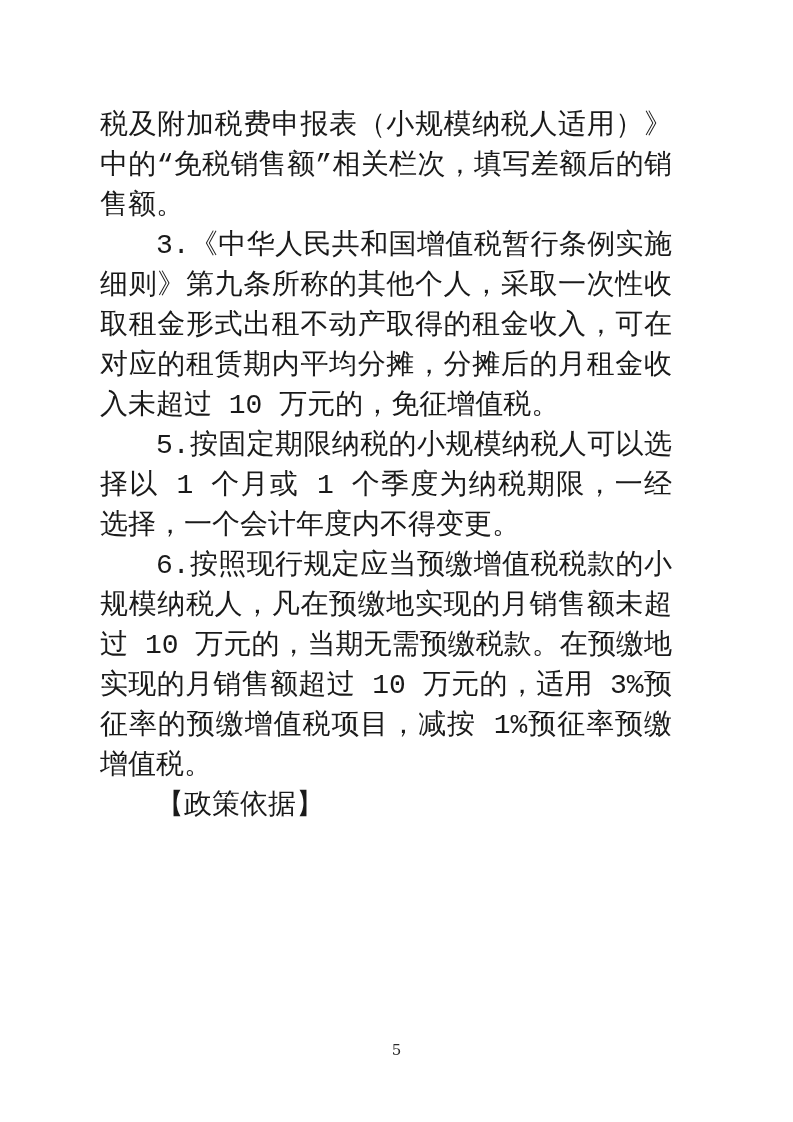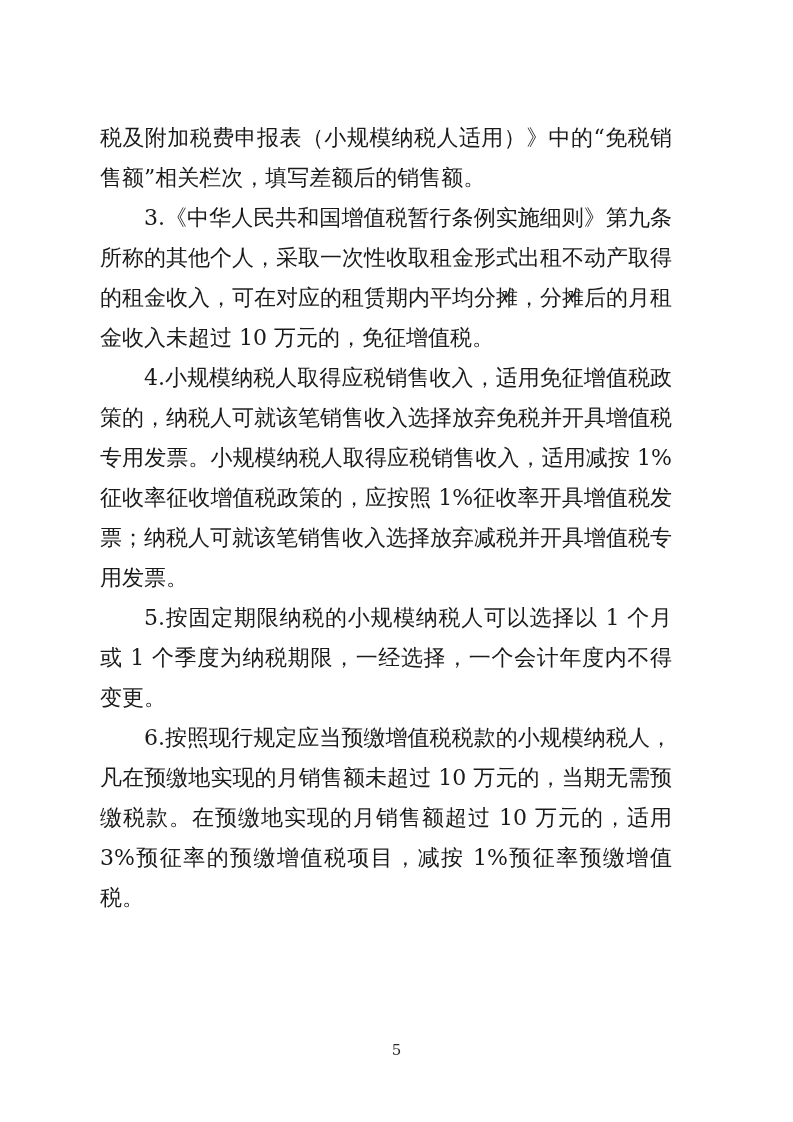--- a/index.html
+++ b/index.html
@@ -12,27 +12,28 @@
     width: 793px;
     height: 1122px;
     background: #ffffff;
     overflow: hidden;
     font-family: "DejaVu Serif", serif;
     color: var(--ink, #1a1a1a);
   }
   .doc-body {
     position: absolute;
     left: 100px;
-    top: 118px;
+    top: 106px;
     width: 572px;
-    font-size: 22px;
+    font-size: 28px;
     line-height: 40px;
     text-align: justify;
     text-justify: inter-character;
     letter-spacing: 0;
+    font-family: Liberation Mono, monospace;
   }
   .para {
     margin: 0;
     padding: 0;
   }
   .para.indent {
     text-indent: 2em;
   }
   .page-footer {
     position: absolute;
@@ -47,20 +48,20 @@
     color: #2a2a2a;
   }
 </style>
 </head>
 <body>
 
 <div class="page" style="--ink: #1a1a1a; background: rgb(255, 255, 255);">
   <div class="doc-body">
       <p class="para">税及附加税费申报表（小规模纳税人适用）》中的“免税销售额”相关栏次，填写差额后的销售额。</p>
       <p class="para indent">3.《中华人民共和国增值税暂行条例实施细则》第九条所称的其他个人，采取一次性收取租金形式出租不动产取得的租金收入，可在对应的租赁期内平均分摊，分摊后的月租金收入未超过 10 万元的，免征增值税。</p>
-      <p class="para indent">4.小规模纳税人取得应税销售收入，适用免征增值税政策的，纳税人可就该笔销售收入选择放弃免税并开具增值税专用发票。小规模纳税人取得应税销售收入，适用减按 1%征收率征收增值税政策的，应按照 1%征收率开具增值税发票；纳税人可就该笔销售收入选择放弃减税并开具增值税专用发票。</p>
       <p class="para indent">5.按固定期限纳税的小规模纳税人可以选择以 1 个月或 1 个季度为纳税期限，一经选择，一个会计年度内不得变更。</p>
       <p class="para indent">6.按照现行规定应当预缴增值税税款的小规模纳税人，凡在预缴地实现的月销售额未超过 10 万元的，当期无需预缴税款。在预缴地实现的月销售额超过 10 万元的，适用 3%预征率的预缴增值税项目，减按 1%预征率预缴增值税。</p>
+      <p class="para indent">【政策依据】</p>
     </div>
   <div class="page-footer">
     <span class="page-number">5</span>
   </div>
 </div>
 
 </body></html>

